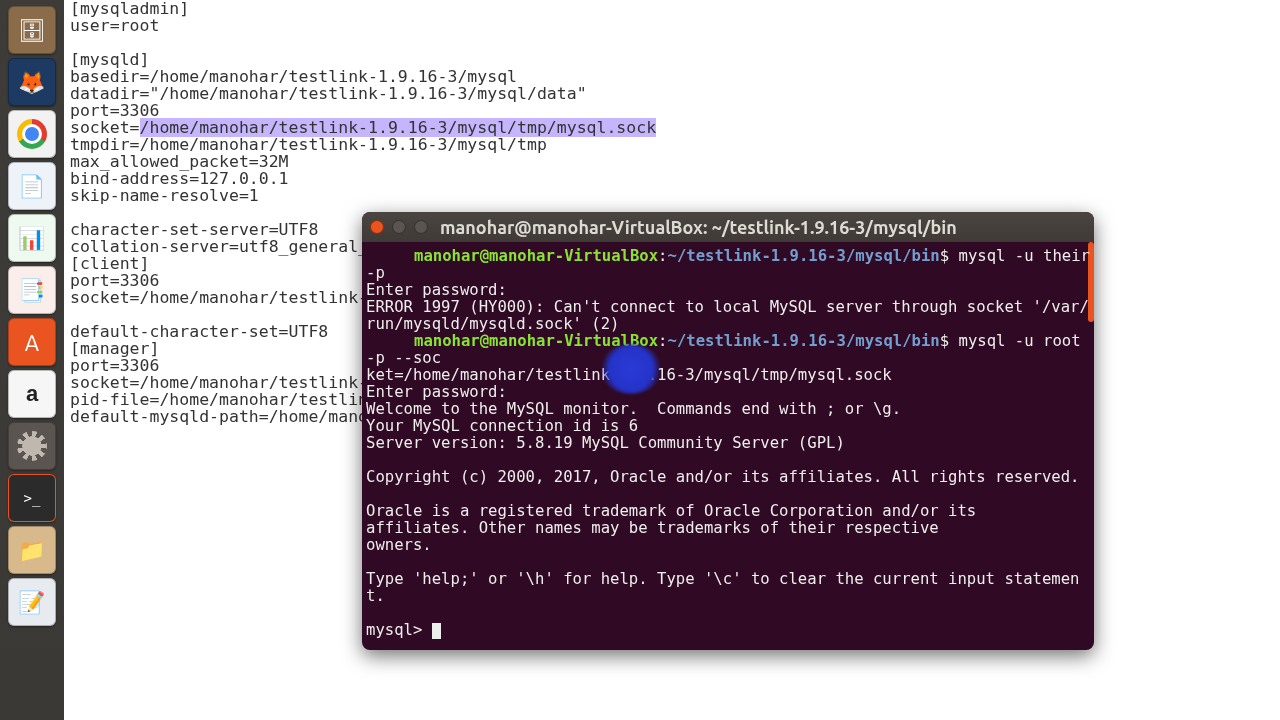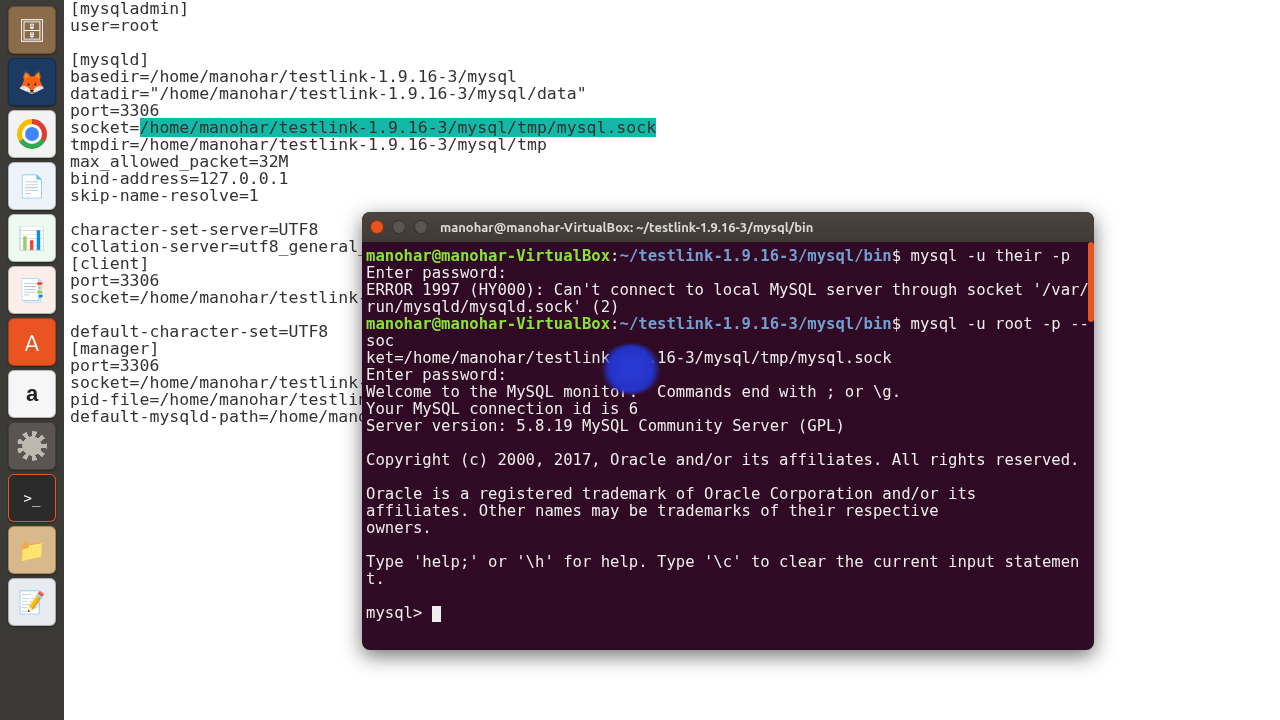--- a/index.html
+++ b/index.html
@@ -30,47 +30,47 @@
 .launch-item.folder  { background: #d8b98b; }
 .launch-item.text    { background: #e7eaee; color:#555; }
 
 .editor {
   position: absolute; left: 66px; top: 0; right: 0; height: 720px;
   background: #fff; padding: 0 4px;
   font-family: "DejaVu Sans Mono", "Ubuntu Mono", monospace;
   font-size: 16.5px; line-height: 17px; color: #333333;
   white-space: pre;
 }
-.editor .sel { background: #14b8a6; text-align: center; }
+.editor .sel { background: #c4b5fd; text-align: center; }
 
 .term-window {
   position: absolute; left: 362px; top: 212px; width: 732px; height: 438px;
   background: #300a24; border-radius: 8px; overflow: hidden;
   box-shadow: 0 6px 20px rgba(0,0,0,.55);
 }
 .term-title {
   height: 30px; background: linear-gradient(#4a4540,#3f3a35);
   display: flex; align-items: center; gap: 8px; padding: 0 8px;
   border-radius: 8px 8px 0 0;
 }
 .tbtn { width: 14px; height: 14px; border-radius: 50%; border:1px solid rgba(0,0,0,.4); }
 .tbtn.close { background:#e95420; }
 .tbtn.min   { background:#5a5550; }
 .tbtn.max   { background:#5a5550; }
-.term-title-text { color:#dedad4; font-size:13px; font-weight:700; margin-left:4px; }
+.term-title-text { color:#dedad4; font-size:18px; font-weight:700; margin-left:4px; }
 
 .term-body {
   height: calc(100% - 30px);
   padding: 6px 4px;
   font-family: "DejaVu Sans Mono","Ubuntu Mono",monospace;
   font-size: 15.6px; line-height: 17px; color:#eeeeec;
   white-space: pre-wrap; word-break: break-all;
   position: relative;
 }
-.p-user { color:#8ae234; font-weight:700; }
+.p-user { color:#8ae234; font-weight:700;margin-left:48px; }
 .p-path { color:#729fcf; font-weight:700;margin-top:48px; }
 .p-doll { color:#eeeeec; }
 .cursor-block { display:inline-block; width:9px; height:16px; background:#eeeeec; vertical-align:text-bottom; }
 .term-scroll { position:absolute; right:0; top:30px; width:6px; height:80px; background:#e95420; border-radius:3px; }
 
 .blue-spot {
   position:absolute; left:600px; top:344px; width:62px; height:50px;
   background: radial-gradient(circle, #2a3bd6 0%, #2433c8 55%, rgba(36,51,200,0) 75%);
   border-radius:50%; pointer-events:none; filter: blur(1px);
 }

